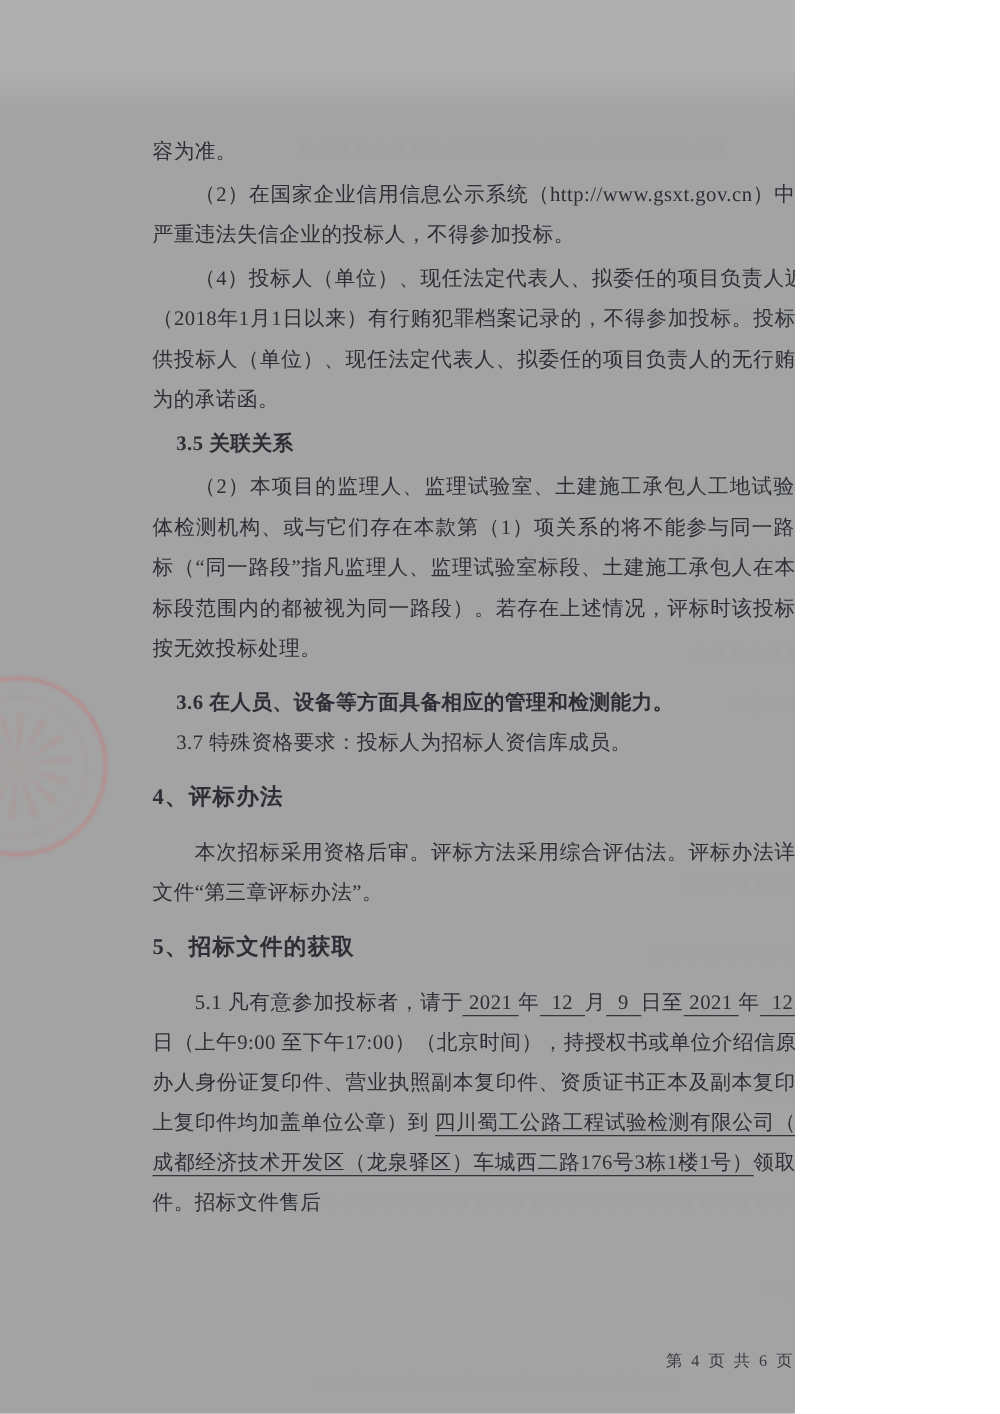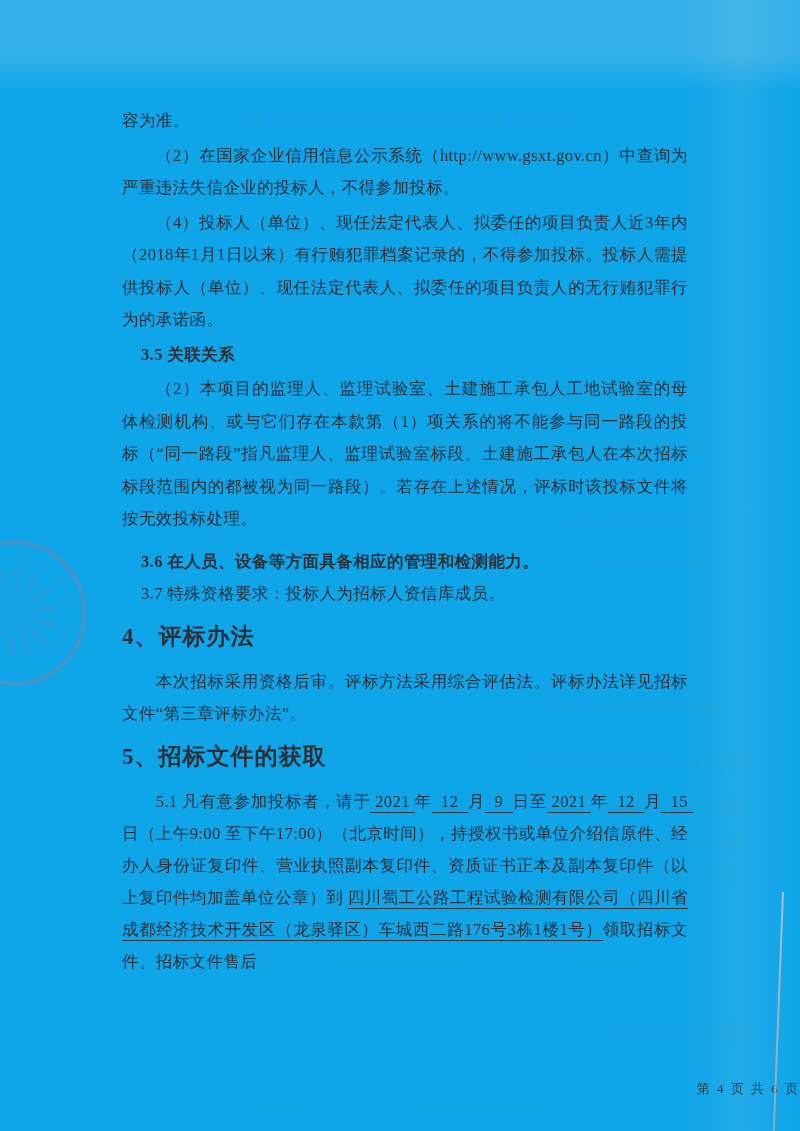--- a/index.html
+++ b/index.html
@@ -1,19 +1,19 @@
 <!DOCTYPE html>
 <html><head>
 <meta charset="utf-8">
 <style>
   html,body{margin:0;padding:0;background:#ffffff;}
   #page{
     position:relative;
-    width:800px;height:1131px;
-    background:#0ea5e9;
+    width:636px;height:1131px;
+    background:#a3a3a3;
     overflow:hidden;
     font-family:"Liberation Serif","DejaVu Serif",serif;
     color:#2e2f36;
   }
   
   #page::before{
     content:"";position:absolute;inset:0;pointer-events:none;
     background:
       linear-gradient(180deg, rgba(228,230,234,0.18) 0px, rgba(228,230,234,0.18) 55px, rgba(255,255,255,0) 90px),
       linear-gradient(90deg, rgba(255,255,255,0) 680px, rgba(210,214,218,0.10) 740px, rgba(255,255,255,0) 800px);
@@ -23,21 +23,21 @@
     font-size:16.5px;line-height:32.5px;
     text-align:justify;letter-spacing:0.4px;
   }
   .para{margin:2px 0 0 0;}
   .para .seg{white-space:pre-wrap;}
   .body{text-indent:2.05em;}
   .body_noindent{text-indent:0;}
   .subheading{text-indent:1.15em;font-weight:700;margin-top:2px;margin-bottom:0;}
   .subheading2{text-indent:1.15em;font-weight:600;margin-top:10px;}
   .subheading_strong{text-indent:1.15em;font-weight:400;margin-top:0;}
-  .heading{font-size:23px;font-weight:700;line-height:30px;margin:11px 0 14px 0;text-indent:0;letter-spacing:1px;font-family:Liberation Serif, serif;}
+  .heading{font-size:18px;font-weight:700;line-height:30px;margin:11px 0 14px 0;text-indent:0;letter-spacing:1px;font-family:Liberation Serif, serif;}
   .date_para{line-height:32px;margin-top:13px;}
   .u{border-bottom:1.4px solid #34353c;padding-bottom:1px;}
   #page-footer{
     position:absolute;left:0;right:0;top:1080px;
     text-align:right;font-size:13px;letter-spacing:2px;color:#3a3b42;
   }
   
   .bleed{
     position:absolute;border-radius:3px;pointer-events:none;
     background:repeating-linear-gradient(90deg, rgba(120,145,132,0.55) 0 9px, rgba(120,145,132,0) 9px 15px);

